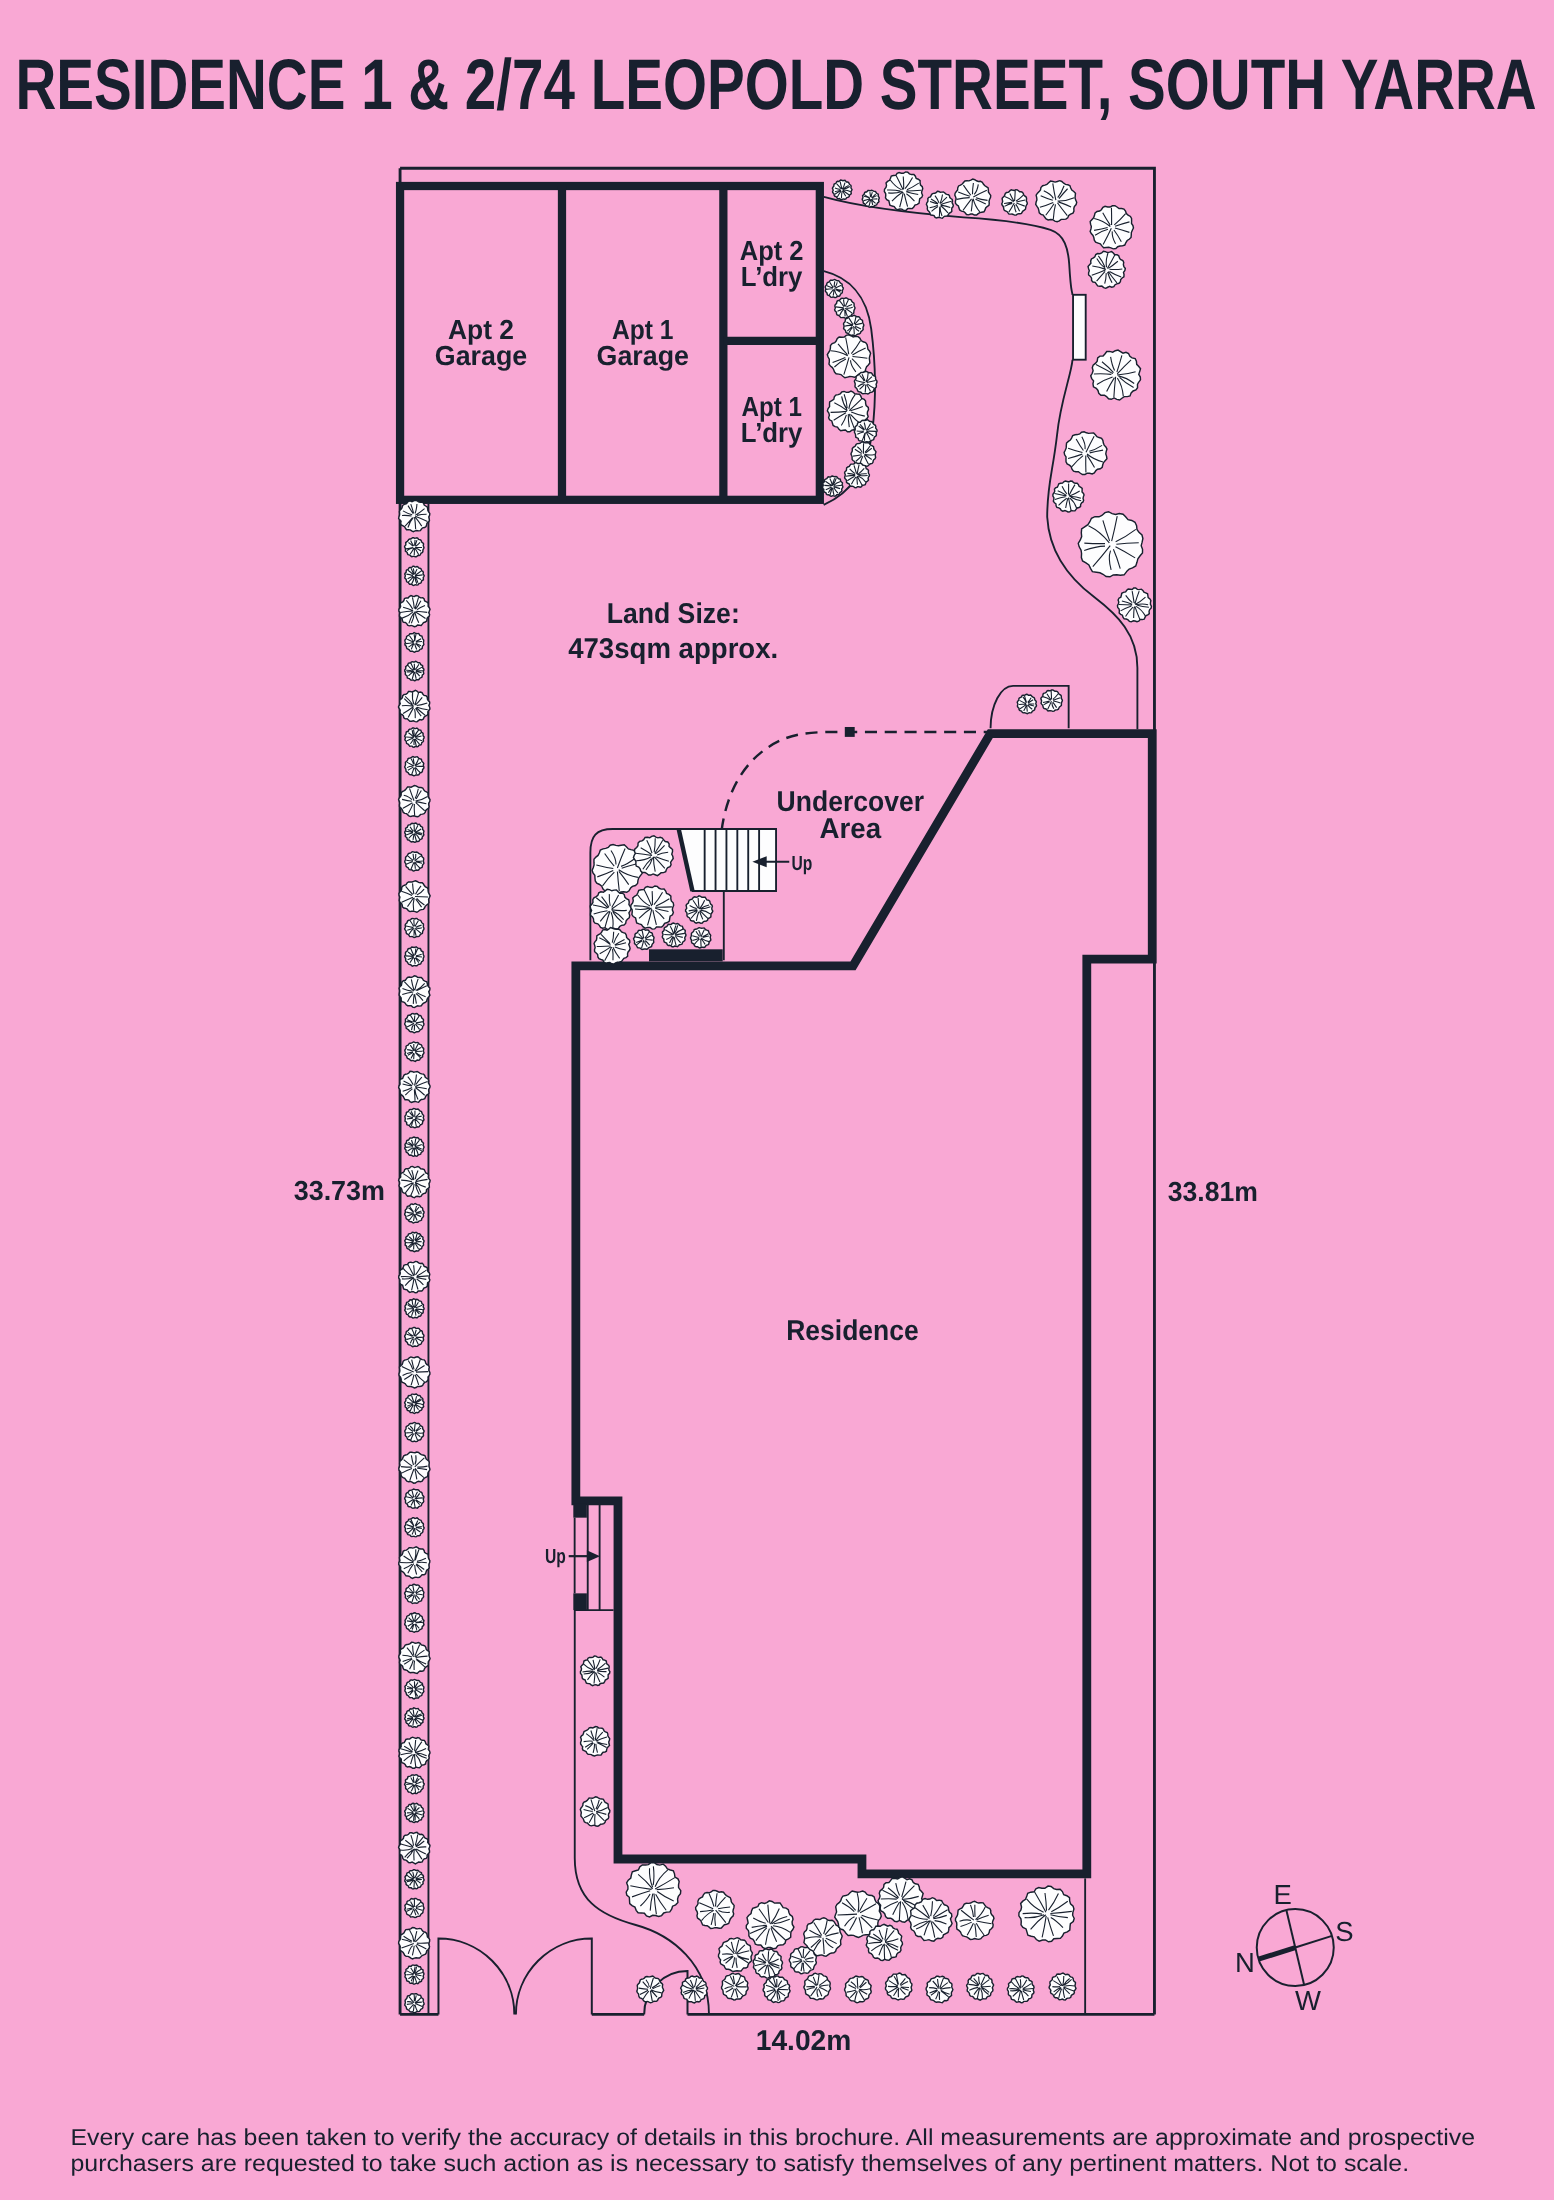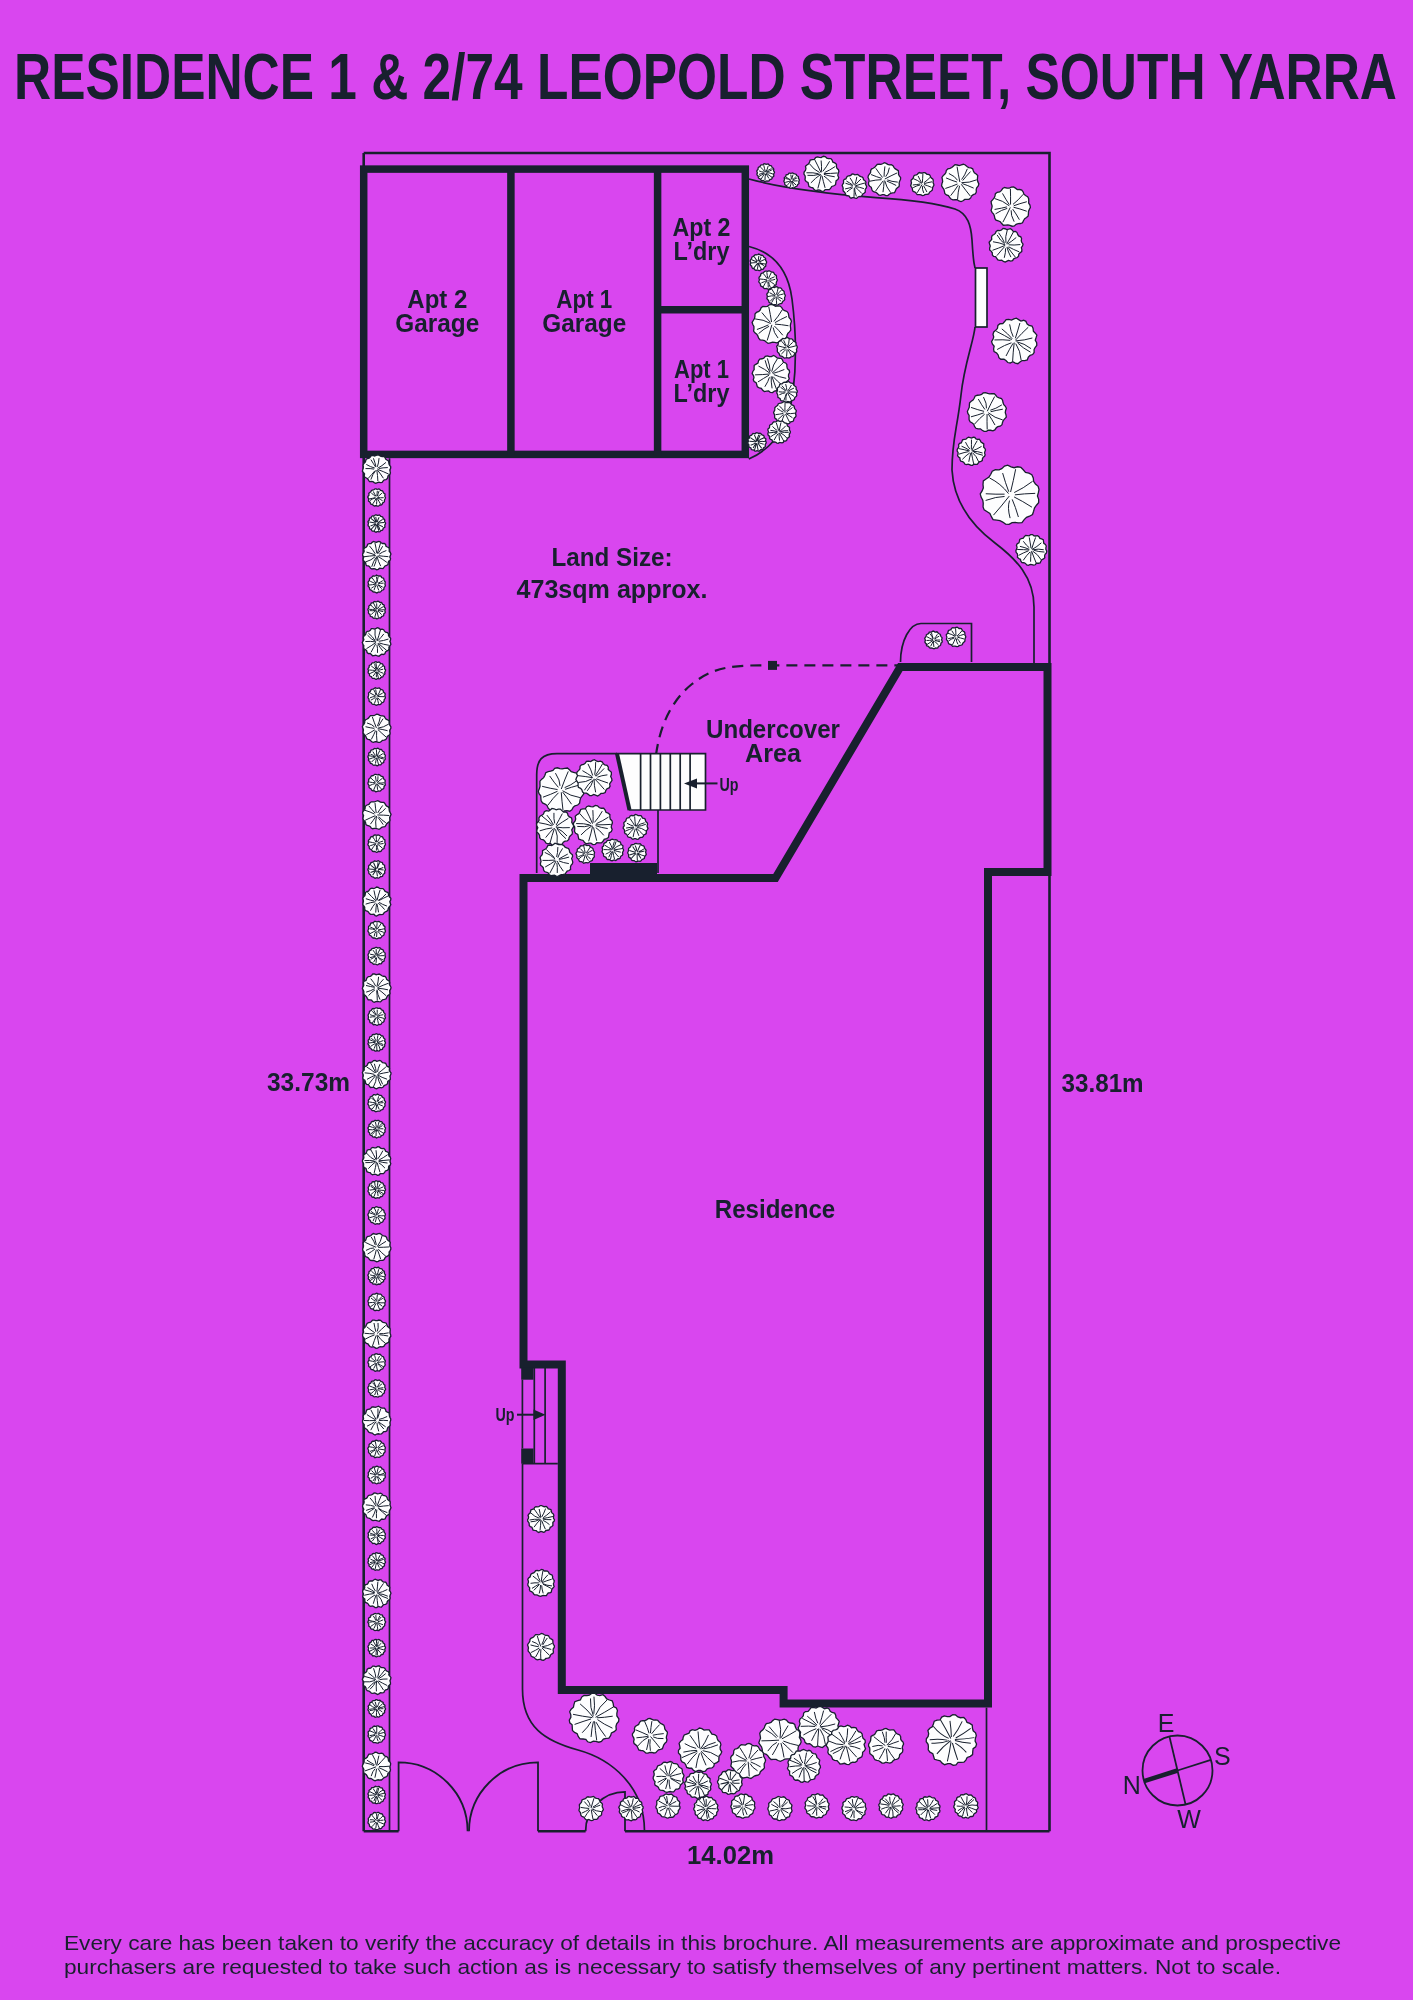--- a/index.html
+++ b/index.html
@@ -1,15 +1,15 @@
 <!DOCTYPE html>
 <html><head><meta charset="utf-8"><title>Site Plan</title><style>
 html,body{margin:0;padding:0;}
 body{background:#fdfdfe;}
-.page{position:relative;width:1413px;height:2000px;background:#d946ef;overflow:hidden;}
+.page{position:relative;width:1413px;height:2000px;background:#f9a8d4;overflow:hidden;}
 svg{position:absolute;left:0;top:0;display:block;}
 text{font-family:"Liberation Sans",sans-serif;fill:#18202e;}
 </style></head><body>
 <div class="page">
 <svg width="1413" height="2000" viewBox="0 0 1413 2000">
 <defs>
 <g id="t0">
           <path d="M1.01,0.00L0.96,0.11L0.96,0.22L0.98,0.34L0.91,0.44L0.81,0.51L0.77,0.62L0.74,0.74L0.64,0.80L0.51,0.80L0.43,0.89L0.34,0.97L0.23,0.99L0.11,0.96L0.00,0.98L-0.12,1.05L-0.23,1.00L-0.32,0.91L-0.43,0.89L-0.55,0.87L-0.62,0.78L-0.68,0.68L-0.76,0.61L-0.87,0.55L-0.91,0.44L-0.90,0.31L-0.96,0.22L-1.03,0.12L-1.02,0.00L-0.95,-0.11L-0.97,-0.22L-0.98,-0.34L-0.92,-0.44L-0.81,-0.51L-0.77,-0.61L-0.74,-0.74L-0.64,-0.80L-0.52,-0.82L-0.43,-0.89L-0.34,-0.98L-0.22,-0.98L-0.11,-0.95L-0.00,-0.98L0.12,-1.04L0.22,-0.98L0.32,-0.91L0.43,-0.89L0.56,-0.89L0.64,-0.80L0.67,-0.67L0.77,-0.61L0.89,-0.56L0.91,-0.44L0.92,-0.32L0.96,-0.22L1.02,-0.12Z" fill="#fdfdfe" stroke="#18202e" stroke-width="1.3" vector-effect="non-scaling-stroke"></path>
           <path d="M0.16,0.01Q0.45,-0.04 0.82,0.01M0.12,0.10Q0.36,0.25 0.65,0.46M0.11,0.13Q0.27,0.35 0.52,0.62M0.02,0.16Q0.03,0.44 0.15,0.79M-0.04,0.07Q-0.27,0.36 -0.43,0.70M-0.15,0.10Q-0.36,0.26 -0.70,0.41M-0.06,-0.00Q-0.52,0.02 -0.94,-0.00M-0.08,-0.05Q-0.40,-0.21 -0.71,-0.43M-0.04,-0.07Q-0.25,-0.41 -0.42,-0.77M0.02,-0.12Q0.13,-0.46 0.09,-0.87M0.07,-0.17Q0.16,-0.48 0.30,-0.86M0.17,-0.08Q0.43,-0.13 0.76,-0.29" fill="none" stroke="#18202e" stroke-width="1.0" vector-effect="non-scaling-stroke"></path>
         </g>

